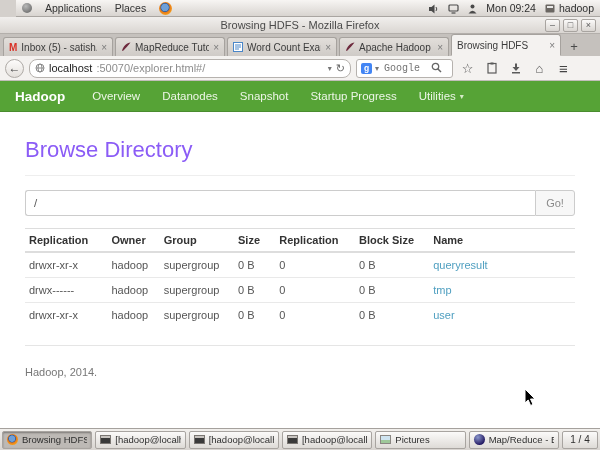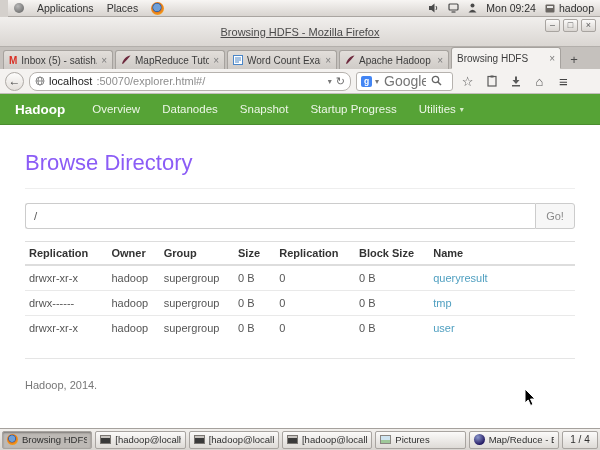--- a/index.html
+++ b/index.html
@@ -3,39 +3,39 @@
 <meta charset="utf-8">
 <style>
   * { box-sizing: border-box; }
   html,body { margin:0; padding:0; }
   body {
     width:600px; height:450px; position:relative; overflow:hidden;
     font-family:"Liberation Sans", sans-serif; background:#d4d0cc;
   }
 
   
-  .top-panel { position:absolute; top:0; left:8px; right:0; height:17px; z-index:6;
+  .top-panel { position:absolute; top:0; left:16px; right:0; height:17px; z-index:6;
     background:linear-gradient(#f7f5f3,#d8d4d0); border-bottom:1px solid #a9a5a1;
     display:flex; align-items:center; padding:0 6px; font-size:10.5px; color:#2e2e2e; }
   .panel-left { display:flex; align-items:center; gap:13px; }
   .panel-item { display:flex; align-items:center; gap:4px; color:#333; }
   .distro-icon { width:10px; height:10px; border-radius:50%;
     background:radial-gradient(circle at 38% 32%, #b9b9b9, #5c5c5c); }
   .ff-icon { width:13px; height:13px; border-radius:50%; flex:none;
     background:radial-gradient(circle at 46% 42%, #6f9fd8 0 33%, #33619e 40%, #e87b1a 49%, #f7a81f 78%, #d95f10 100%); }
-  .panel-right { margin-left:auto; display:flex; align-items:center; gap:9px; }
+  .panel-right { margin-left:auto; display:flex; align-items:flex-end; gap:9px; }
   .panel-icon { display:flex; align-items:center; }
   .user-chip { display:flex; align-items:center; gap:4px; }
 
   
   .window { position:absolute; top:17px; left:0; right:0; bottom:22px;
     display:flex; flex-direction:column; background:#cdc9c5; }
-  .titlebar { height:30px; flex:none; background:linear-gradient(#f1efed,#dad6d2);
+  .titlebar { height:17px; flex:none; background:linear-gradient(#f1efed,#dad6d2);
     border-bottom:1px solid #b3afab; display:flex; align-items:center; justify-content:center;
-    font-size:11px; color:#4a4a4a; position:relative;text-decoration:underline; }
+    font-size:11px; color:#4a4a4a; position:relative; }
   .win-controls { position:absolute; right:4px; top:2px; display:flex; gap:3px; }
   .win-btn { width:15px; height:13px; border:1px solid #a8a4a0; border-radius:2px;
     background:linear-gradient(#fbfaf9,#d9d5d1); font-size:9px; line-height:11px;
     text-align:center; color:#5a5a5a; }
 
   .tabbar { height:22px; flex:none; background:#c5c1bd; display:flex; align-items:flex-end; padding:0 3px; gap:2px; }
   .tab { height:19px; flex:1; max-width:110px; display:flex; align-items:center; gap:4px;
     padding:0 5px; font-size:10px; color:#3c3c3c; background:linear-gradient(#e2deda,#cfcbc7);
     border:1px solid #a6a29e; border-bottom:none; border-radius:3px 3px 0 0; overflow:hidden; }
   .tab.active { background:#f4f2f0; height:22px; border-bottom:1px solid #f4f2f0; }
@@ -55,22 +55,22 @@
     border-radius:8px; display:flex; align-items:center; padding:0 5px; gap:4px; font-size:11px; }
   .url-host { color:#222; }
   .url-path { color:#8d8d8d; }
   .url-spacer { flex:1; }
   .mini-caret { color:#777; font-size:8px; }
   .reload-glyph { color:#666; font-size:11px; }
   .search-field { width:97px; height:19px; flex:none; background:#fff; border:1px solid #b6b2ae;
     border-radius:3px; display:flex; align-items:center; padding:0 4px; gap:3px; }
   .google-fav { width:11px; height:11px; flex:none; background:#4285f4; border-radius:2px;
     color:#fff; font-size:8.5px; line-height:11px; text-align:center; font-weight:bold; }
-  .search-input { border:none; outline:none; width:46px; font-size:14px; color:#444;
-    font-family:Liberation Sans, sans-serif; background:transparent; }
+  .search-input { border:none; outline:none; width:46px; font-size:10px; color:#444;
+    font-family:Liberation Mono, monospace; background:transparent; }
   .tool-icon { width:19px; text-align:center; font-size:13px; color:#555; flex:none;
     display:flex; justify-content:center; align-items:center; }
   .tool-glyph { font-size:13px; color:#555; }
   .menu-glyph { font-size:15px; color:#444; }
 
   
   .page { flex:1; display:flex; flex-direction:column; background:#fff; overflow:hidden; }
   .hadoop-navbar { height:31px; flex:none; background:#56a336; border-bottom:1px solid #4a8c2e;
     display:flex; align-items:center; padding:0 15px; }
   .brand { color:#fff; font-weight:bold; font-size:13.5px; margin-right:16px; }

